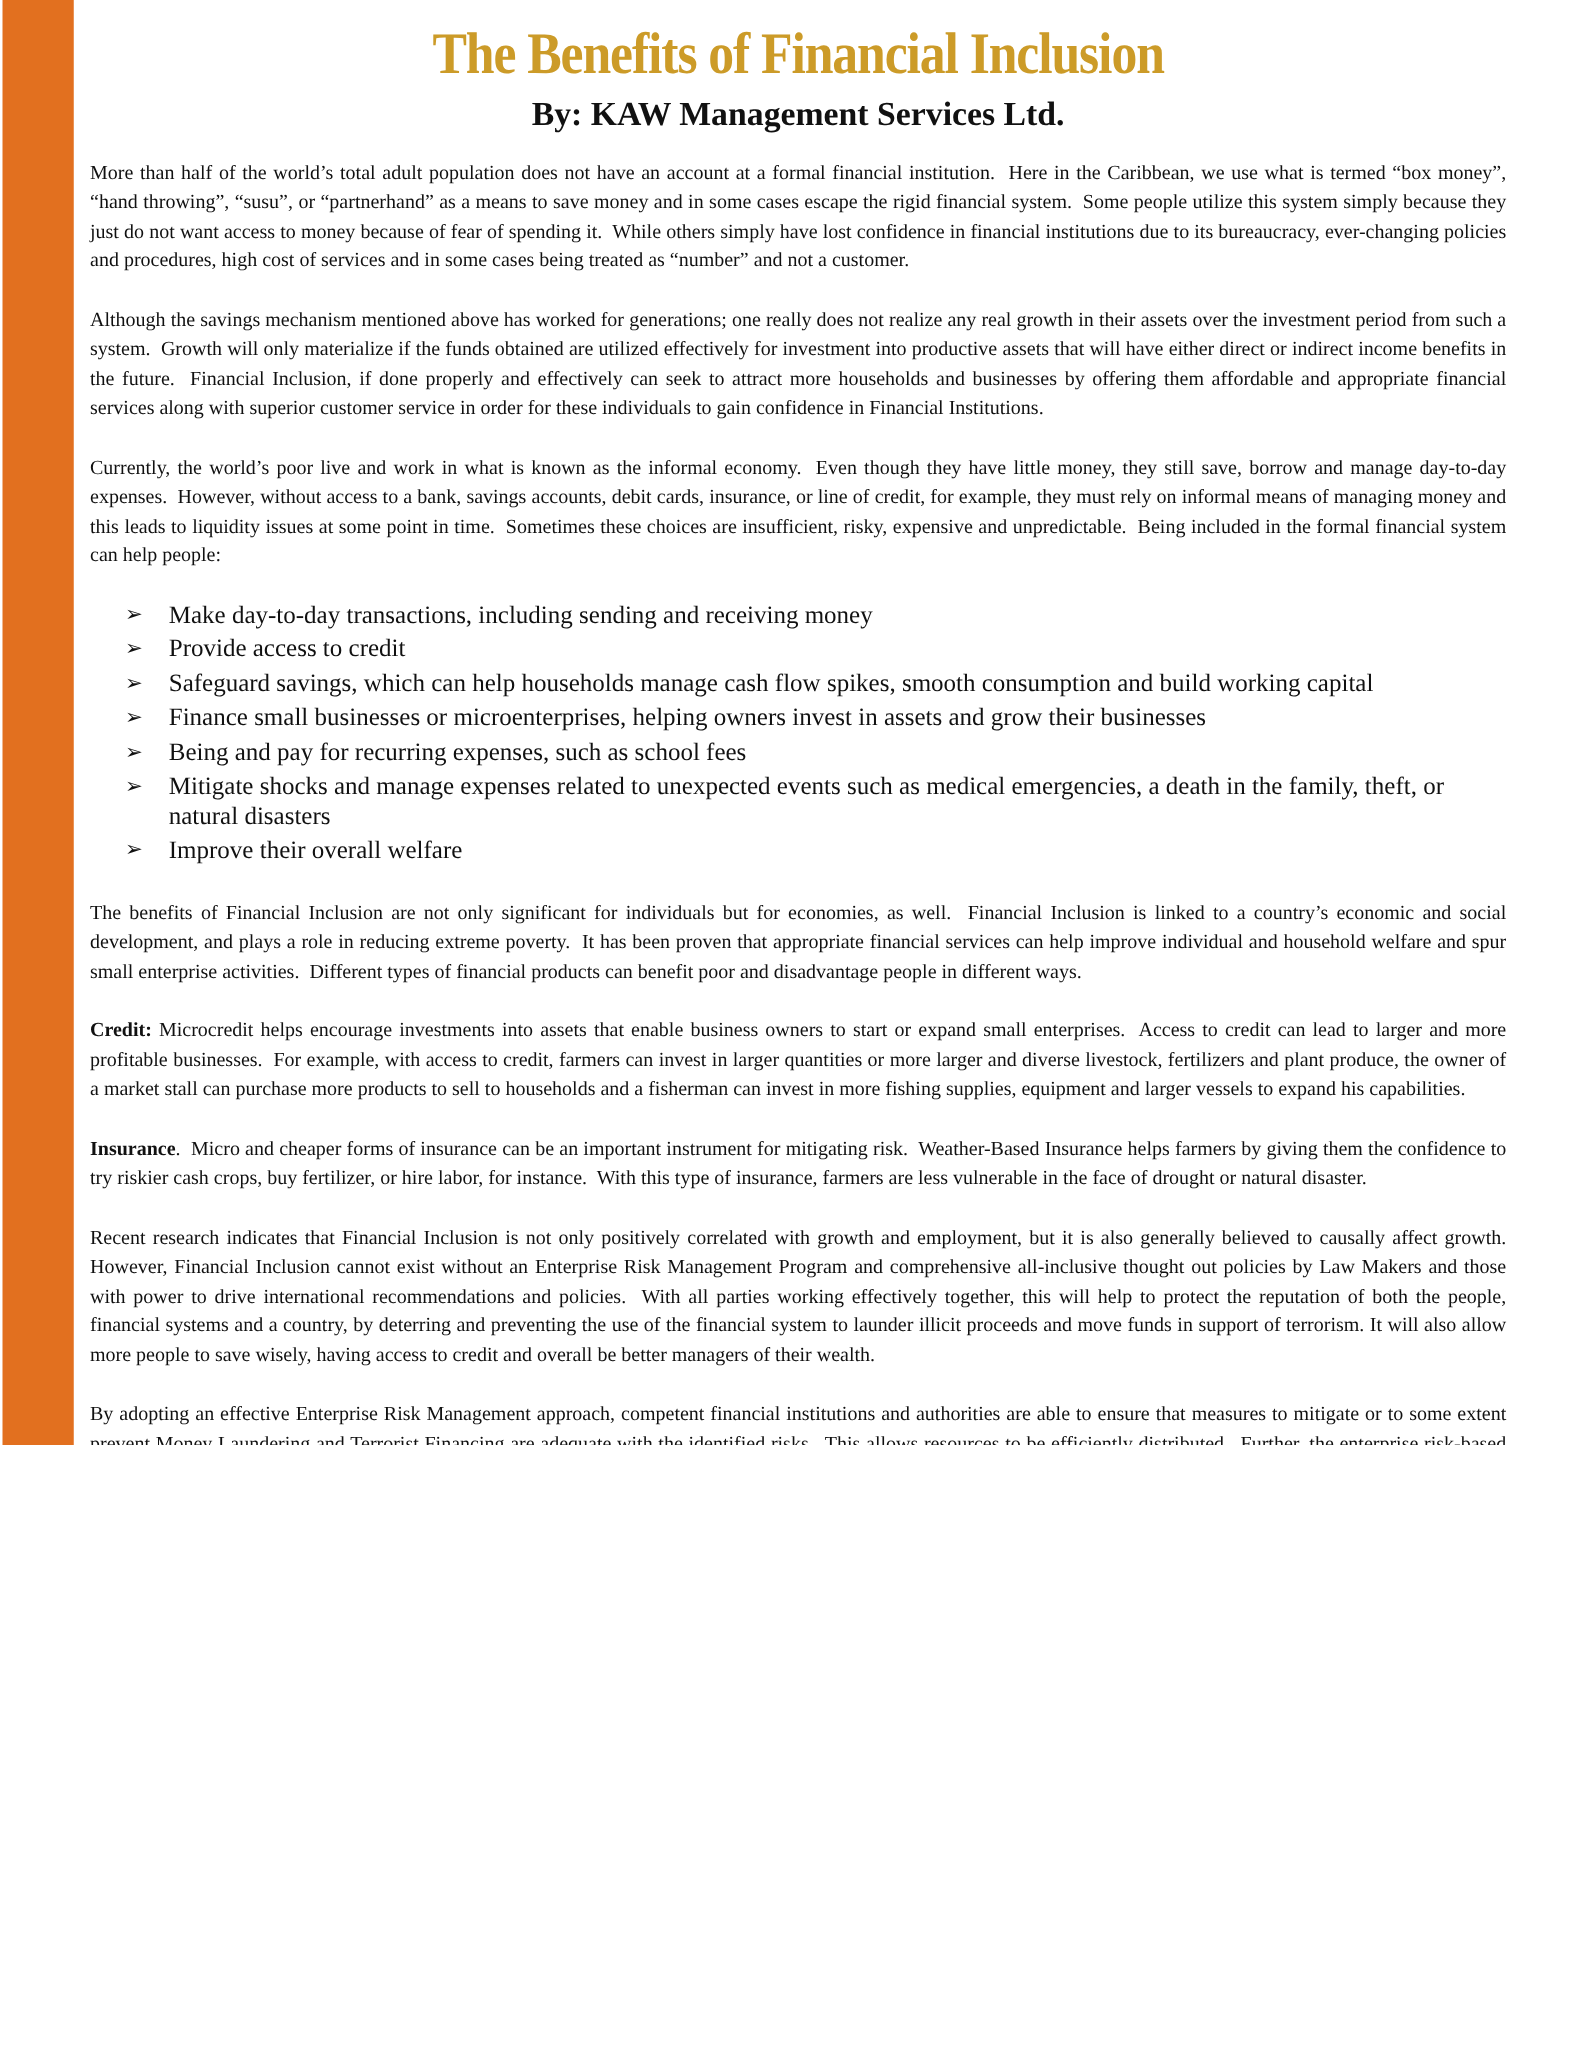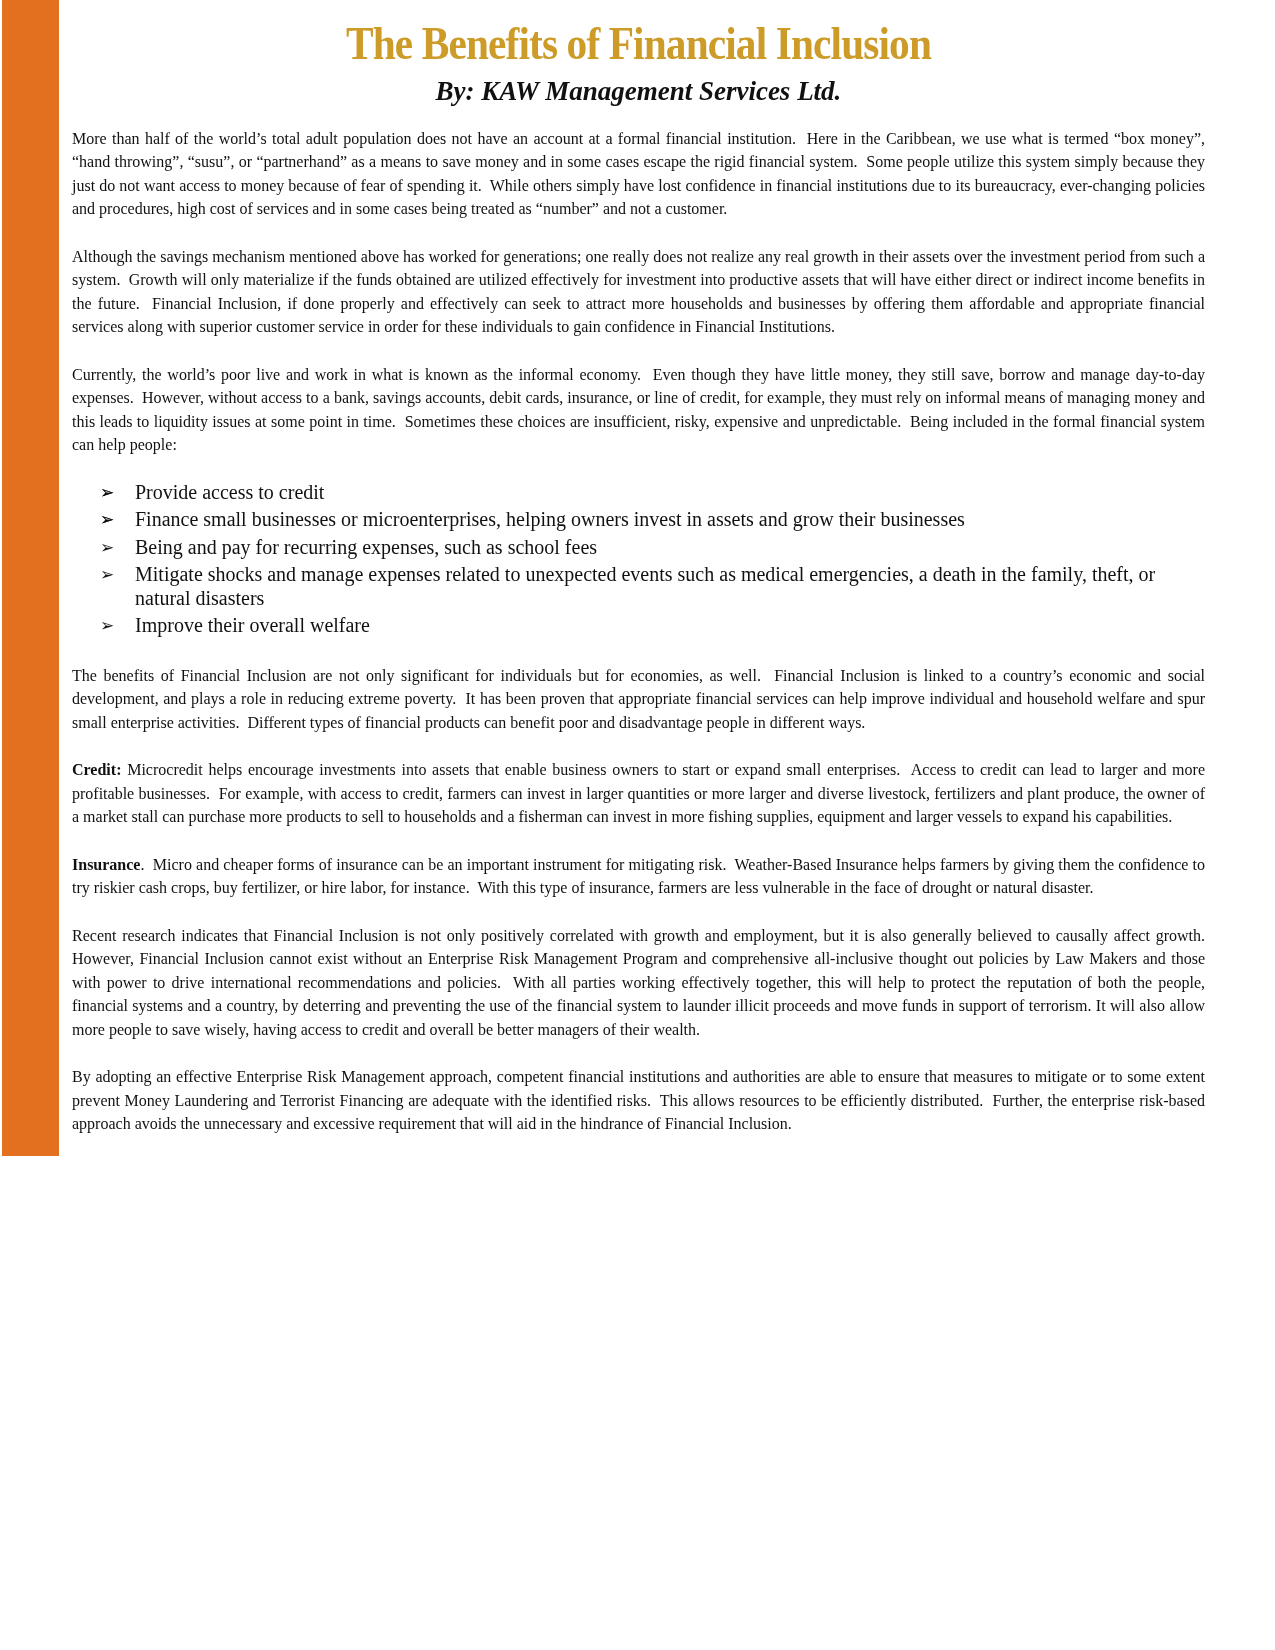--- a/index.html
+++ b/index.html
@@ -28,21 +28,20 @@
     letter-spacing:-1px;
     transform:scaleX(0.88);
     transform-origin:center;
     line-height:1.1;
   }
   .doc-byline{
     margin:6px 0 20px 0;
     text-align:center;
     font-size:27px;
     font-weight:bold;
-    font-style:italic;
     color:#111111;
   }
   .para{
     margin:0 0 24px 0;
     font-size:16px;
     line-height:23.5px;
     text-align:justify;
     white-space:pre-wrap;
   }
   .para b{font-weight:bold;}
@@ -95,23 +94,23 @@
     <h1 class="doc-title">The Benefits of Financial Inclusion</h1>
     <div class="doc-byline">By: KAW Management Services Ltd.</div>
 
     <p class="para"><span>More than half of the world’s total adult population does not have an account at a formal financial institution.  Here in the Caribbean, we use what is termed “box money”, “hand throwing”, “susu”, or “partnerhand” as a means to save money and in some cases escape the rigid financial system.  Some people utilize this system simply because they just do not want access to money because of fear of spending it.  While others simply have lost confidence in financial institutions due to its bureaucracy, ever-changing policies and procedures, high cost of services and in some cases being treated as “number” and not a customer.</span></p>
 
     <p class="para"><span>Although the savings mechanism mentioned above has worked for generations; one really does not realize any real growth in their assets over the investment period from such a system.  Growth will only materialize if the funds obtained are utilized effectively for investment into productive assets that will have either direct or indirect income benefits in the future.  Financial Inclusion, if done properly and effectively can seek to attract more households and businesses by offering them affordable and appropriate financial services along with superior customer service in order for these individuals to gain confidence in Financial Institutions.</span></p>
 
     <p class="para"><span>Currently, the world’s poor live and work in what is known as the informal economy.  Even though they have little money, they still save, borrow and manage day-to-day expenses.  However, without access to a bank, savings accounts, debit cards, insurance, or line of credit, for example, they must rely on informal means of managing money and this leads to liquidity issues at some point in time.  Sometimes these choices are insufficient, risky, expensive and unpredictable.  Being included in the formal financial system can help people:</span></p>
 
     <ul class="bullet-list">
-      <li class="bullet-item"><span class="bullet-marker">➢</span></li>
+      <li class="bullet-item"><span class="bullet-marker">➢</span><span>Make day-to-day transactions, including sending and receiving money</span></li>
       <li class="bullet-item"><span class="bullet-marker">➢</span><span>Provide access to credit</span></li>
-      <li class="bullet-item"><span class="bullet-marker">➢</span></li>
+      <li class="bullet-item"><span class="bullet-marker">➢</span><span>Safeguard savings, which can help households manage cash flow spikes, smooth consumption and build working capital</span></li>
       <li class="bullet-item"><span class="bullet-marker">➢</span><span>Finance small businesses or microenterprises, helping owners invest in assets and grow their businesses</span></li>
       <li class="bullet-item"><span class="bullet-marker">➢</span><span>Being and pay for recurring expenses, such as school fees</span></li>
       <li class="bullet-item"><span class="bullet-marker">➢</span><span>Mitigate shocks and manage expenses related to unexpected events such as medical emergencies, a death in the family, theft, or natural disasters</span></li>
       <li class="bullet-item"><span class="bullet-marker">➢</span><span>Improve their overall welfare</span></li>
     </ul>
 
     <p class="para"><span>The benefits of Financial Inclusion are not only significant for individuals but for economies, as well.  Financial Inclusion is linked to a country’s economic and social development, and plays a role in reducing extreme poverty.  It has been proven that appropriate financial services can help improve individual and household welfare and spur small enterprise activities.  Different types of financial products can benefit poor and disadvantage people in different ways.</span></p>
 
     <p class="para"><b>Credit:</b><span> Microcredit helps encourage investments into assets that enable business owners to start or expand small enterprises.  Access to credit can lead to larger and more profitable businesses.  For example, with access to credit, farmers can invest in larger quantities or more larger and diverse livestock, fertilizers and plant produce, the owner of a market stall can purchase more products to sell to households and a fisherman can invest in more fishing supplies, equipment and larger vessels to expand his capabilities.</span></p>
 

